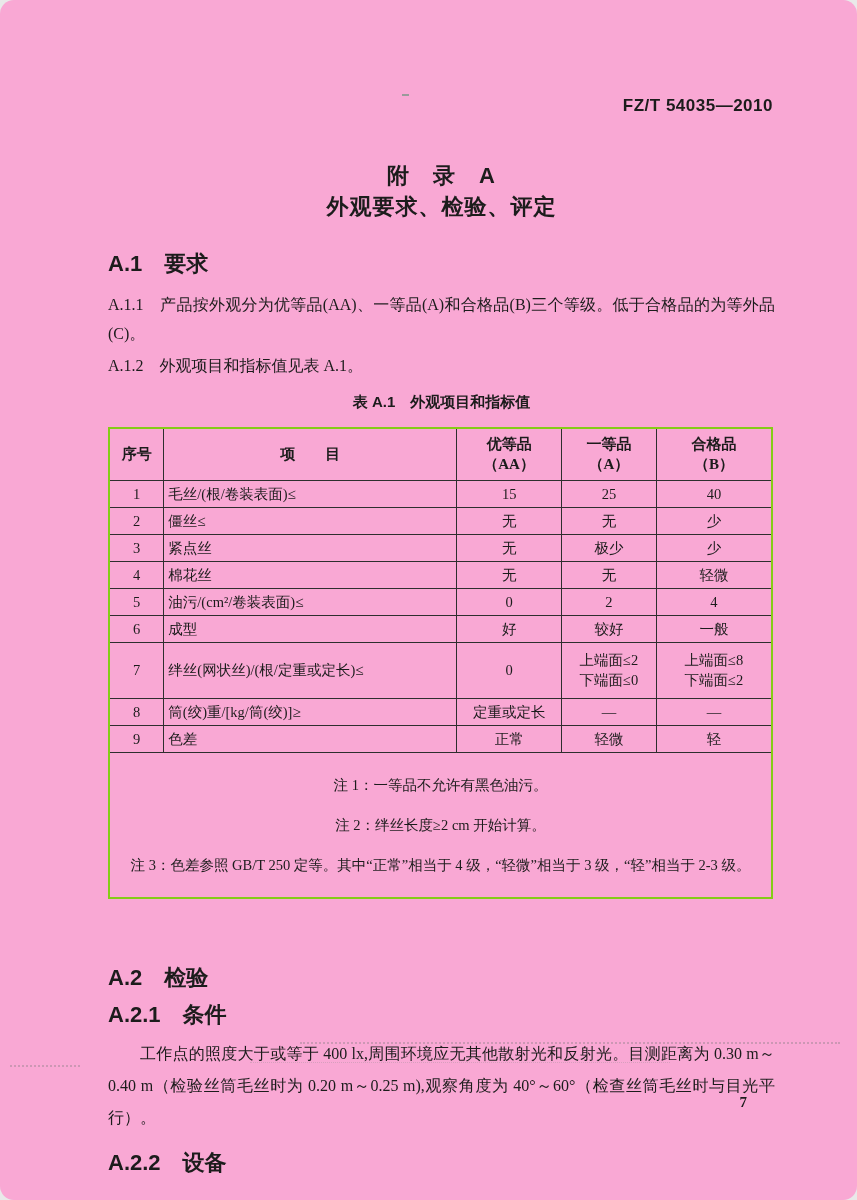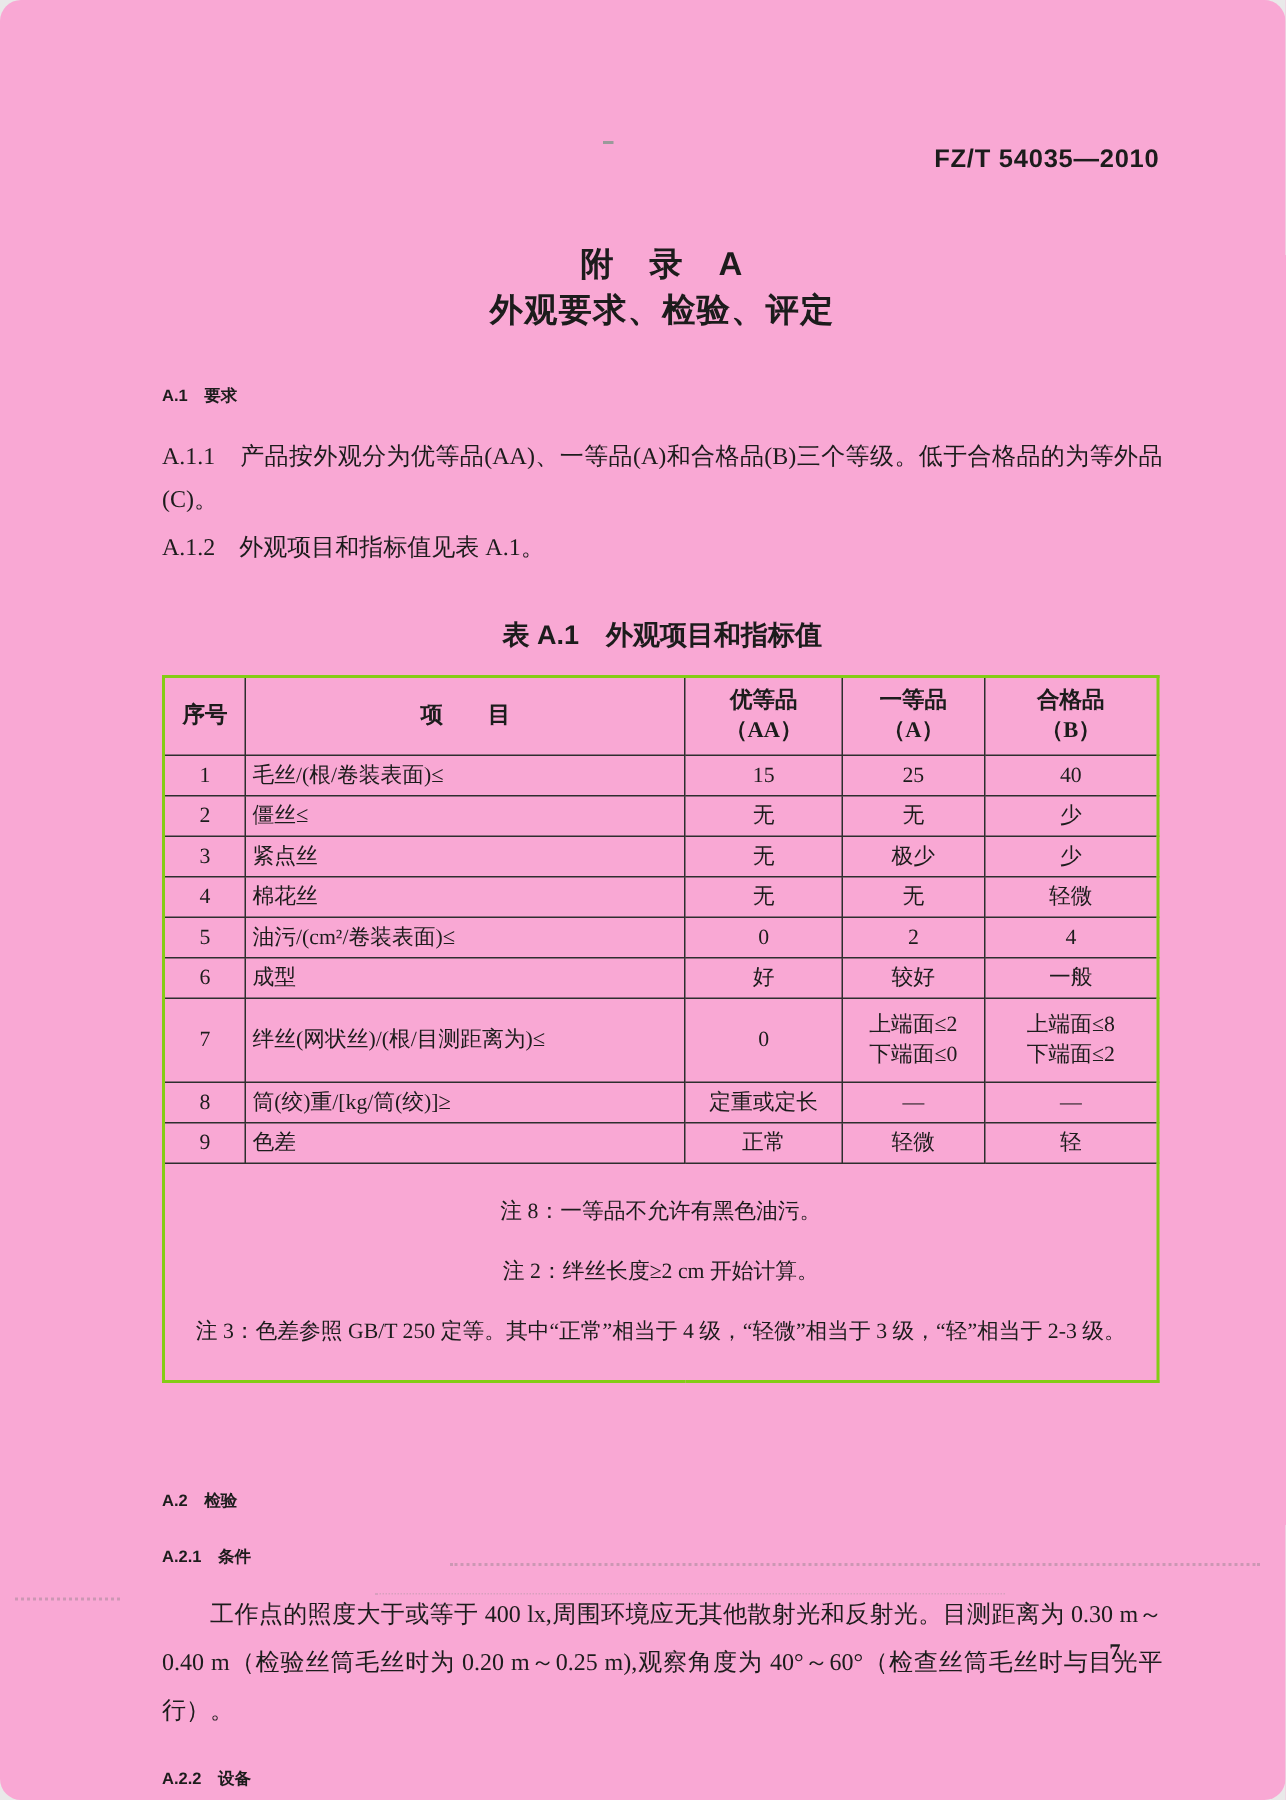--- a/index.html
+++ b/index.html
@@ -37,21 +37,21 @@
     margin-top: 160px;
     text-align: center;
     font-family: "Liberation Sans", sans-serif;
     font-weight: 700;
   }
   .title-block .t-line { font-size: 22px; line-height: 31px; letter-spacing: 1px; }
 
   .sec-heading {
     font-family: "Liberation Sans", sans-serif;
     font-weight: 700;
-    font-size: 11px;
+    font-size: 22px;
     line-height: 22px;
   }
   .h-a1   { margin-top: 31px; }
   .h-a2   { margin-top: 68px; }
   .h-a21  { margin-top: 15px; }
   .h-a22  { margin-top: 18px; }
 
   .clause {
     font-size: 16px;
     line-height: 29px;
@@ -62,25 +62,25 @@
 
   .p-a21 {
     margin-top: 12px;
     font-size: 16px;
     line-height: 32px;
     text-align: justify;
     text-indent: 2em;
   }
 
   .tbl-caption {
-    margin-top: 31px;
+    margin-top: 13px;
     text-align: center;
     font-family: "Liberation Sans", sans-serif;
     font-weight: 700;
-    font-size: 18px;
+    font-size: 15px;
   }
 
   table.spec {
     margin-top: 15px;
     width: 665px;
     border-collapse: collapse;
     border: 2px solid #84cc16;
     font-size: 14.5px;
   }
   table.spec th, table.spec td {
@@ -219,21 +219,21 @@
         </tr>
         <tr>
           <td>6</td>
           <td class="c-item"><span class="item-flex"><span>成型</span><span class="item-sym"></span></span></td>
           <td>好</td>
           <td>较好</td>
           <td>一般</td>
         </tr>
         <tr class="row-tall">
           <td>7</td>
-          <td class="c-item"><span class="item-flex"><span>绊丝(网状丝)/(根/目测距离为)</span><span class="item-sym">≤</span></span></td>
+          <td class="c-item"><span class="item-flex"><span>绊丝(网状丝)/(根/定重或定长)</span><span class="item-sym">≤</span></span></td>
           <td>0</td>
           <td>上端面≤2
 下端面≤0</td>
           <td>上端面≤8
 下端面≤2</td>
         </tr>
         <tr>
           <td>8</td>
           <td class="c-item"><span class="item-flex"><span>筒(绞)重/[kg/筒(绞)]</span><span class="item-sym">≥</span></span></td>
           <td>定重或定长</td>
@@ -244,21 +244,21 @@
           <td>9</td>
           <td class="c-item"><span class="item-flex"><span>色差</span><span class="item-sym"></span></span></td>
           <td>正常</td>
           <td>轻微</td>
           <td>轻</td>
         </tr>
       </tbody>
       <tfoot>
         <tr>
           <td class="notes-cell" colspan="5">
-            <div>注 8：一等品不允许有黑色油污。</div>
+            <div>注 1：一等品不允许有黑色油污。</div>
             <div>注 2：绊丝长度≥2 cm 开始计算。</div>
             <div>注 3：色差参照 GB/T 250 定等。其中“正常”相当于 4 级，“轻微”相当于 3 级，“轻”相当于 2-3 级。</div>
           </td>
         </tr>
       </tfoot>
     </table>
 
     <div class="sec-heading h-a2">A.2　检验</div>
     <div class="sec-heading h-a21">A.2.1　条件</div>
 

